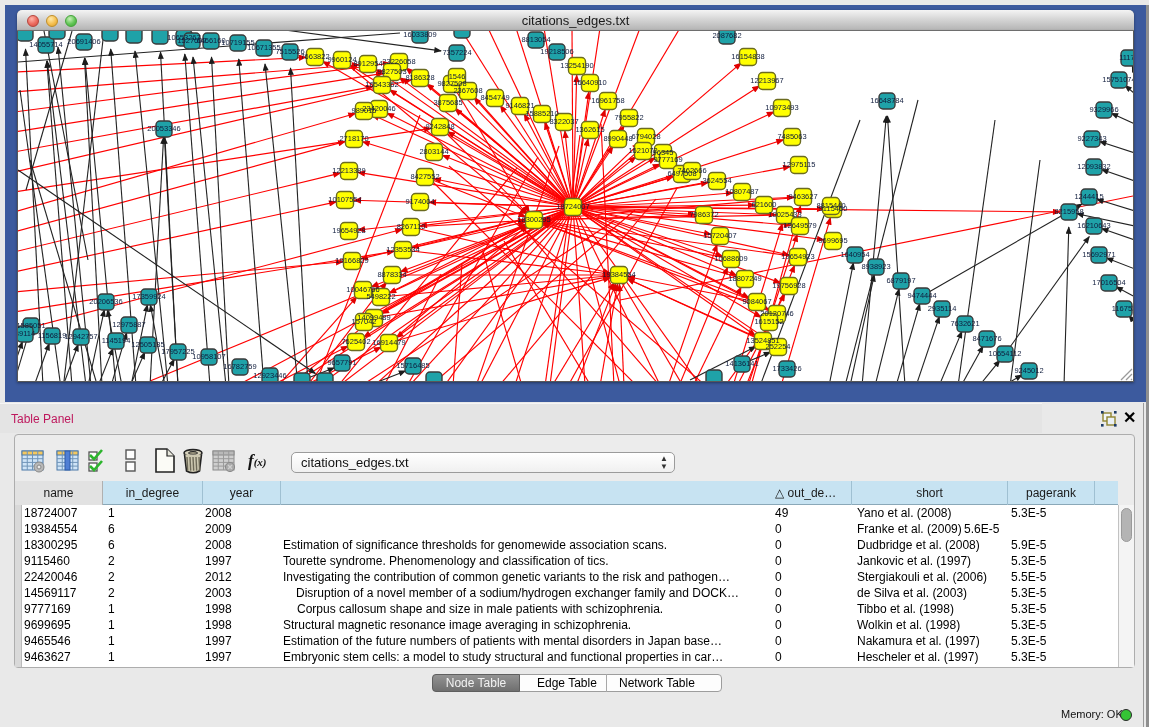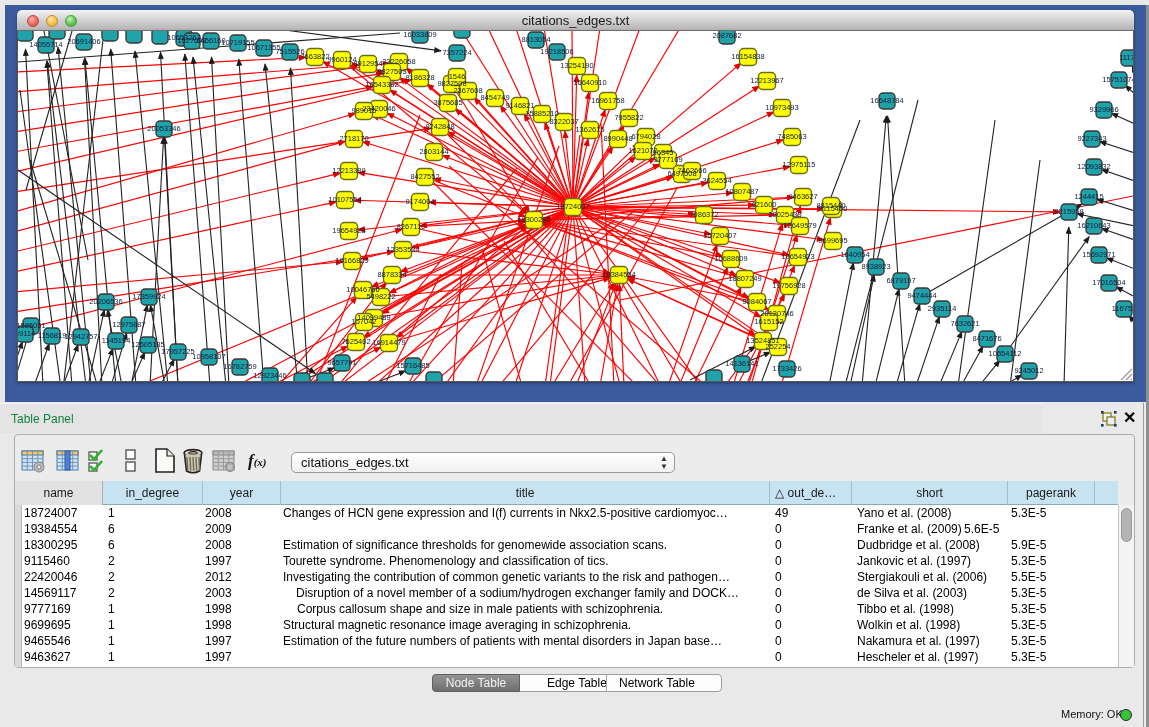--- a/index.html
+++ b/index.html
@@ -2,21 +2,21 @@
 <html><head><meta charset="utf-8"><style>
 *{margin:0;padding:0;box-sizing:border-box}
 html,body{width:1149px;height:727px;overflow:hidden;font-family:"Liberation Sans",sans-serif}
 body{position:relative;background:#e9e9e9}
 .abs{position:absolute}
 #desktop{left:5px;top:5px;width:1141px;height:397px;background:#3c5a9e}
 #rstrip{left:1146px;top:5px;width:3px;height:722px;background:#8f8f8f}
 #win{left:17px;top:10px;width:1117px;height:372px;border:1px solid #585858;border-radius:5px 5px 0 0;background:#fff;box-shadow:0 1px 3px rgba(0,0,0,.4)}
 #titlebar{left:17px;top:10px;width:1117px;height:21px;border-radius:5px 5px 0 0;background:linear-gradient(#f4f4f4,#d6d6d6 45%,#b9b9b9 92%,#adadad);border-bottom:1px solid #6e6e6e;text-align:center;font-size:13px;color:#1a1a1a;line-height:21px}
 .tl{width:12px;height:12px;border-radius:50%;top:14.5px;position:absolute}
-#tpanelhdr{left:0;top:403px;width:1042px;height:30px;background:#e4e4e4;border-top:1px solid #f5f5f5;font-size:12px;color:#15803d;line-height:30px;padding-left:11px}
+#tpanelhdr{left:0;top:403px;width:1042px;height:30px;background:#e4e4e4;border-top:1px solid #f5f5f5;font-size:12px;color:#be185d;line-height:30px;padding-left:11px}
 #tclose{left:1123px;top:408px;font-size:16px;font-weight:bold;color:#000}
 #panel{left:14px;top:434px;width:1121px;height:234px;background:#ececec;border:1px solid #adadad;border-radius:4px}
 #combo{left:291px;top:452px;width:384px;height:21px;background:linear-gradient(#fff,#f0f0f0);border:1px solid #9b9b9b;border-radius:5px;font-size:13px;color:#111;line-height:19px;padding-left:9px}
 #combo .arr{position:absolute;right:6px;top:2px;font-size:8px;color:#333;line-height:8px}
 #thead{left:15px;top:481px;width:1103px;height:24px;background:#c7e3f2;border-bottom:1px solid #8aa8b8}
 .hc{position:absolute;top:0;height:24px;font-size:12px;color:#1a1a1a;text-align:center;line-height:24px;border-right:1px solid #9fc0d2}
 #tbody{left:22px;top:505px;width:1096px;height:162px;background:#fff}
 #gutter{left:15px;top:505px;width:7px;height:162px;background:#d9d9d9;border-right:1px solid #bbb}
 .row{position:absolute;left:0;width:1096px;height:16px;font-size:12px;color:#000}
 .row span{position:absolute;top:0;line-height:16px;white-space:nowrap}
@@ -639,33 +639,31 @@
     <line x1="1" y1="17.1" x2="22" y2="17.1" stroke="#9a9a9a" stroke-width="1"></line>
     <circle cx="18" cy="18" r="4.6" fill="#a8a8a8" stroke="#8a8a8a"></circle>
     <path d="M16 16 L20 20 M20 16 L16 20" stroke="#cfcfcf" stroke-width="1.4"></path>
   </svg>
 <div class="abs" style="left:248px;top:451px;font-size:17px;color:#111;font-family:'Liberation Serif',serif"><i><b>f</b><span style="font-size:11px"><b>(x)</b></span></i></div>
 <div id="combo" class="abs">citations_edges.txt<span class="arr">▲<br>▼</span></div>
 <div id="thead" class="abs">
   <div class="hc" style="left:0;width:88px;background:#e2e2e2;border-right:1px solid #b0b0b0">name</div>
   <div class="hc" style="left:88px;width:100px">in_degree</div>
   <div class="hc" style="left:188px;width:78px">year</div>
-  <div class="hc" style="left:266px;width:489px">title</div>
   <div class="hc" style="left:755px;width:82px;text-align:left;padding-left:5px">△ out_de…</div>
   <div class="hc" style="left:837px;width:156px">short</div>
   <div class="hc" style="left:993px;width:87px">pagerank</div>
   <div class="hc" style="left:1080px;width:23px;border-right:none"></div>
 </div>
 <div id="gutter" class="abs"></div>
 <div id="tbody" class="abs">
     <div class="row" style="top:0px">
       <span style="left:2px">18724007</span>
       <span style="left:86px">1</span>
       <span style="left:183px">2008</span>
-      <span style="left:261px">Changes of HCN gene expression and I(f) currents in Nkx2.5-positive cardiomyoc…</span>
       <span style="left:753px">49</span>
       <span style="left:835px">Yano et al. (2008)</span>
       <span style="left:989px">5.3E-5</span>
     </div>
     <div class="row" style="top:16px">
       <span style="left:2px">19384554</span>
       <span style="left:86px">6</span>
       <span style="left:183px">2009</span>
       <span style="left:753px">0</span>
       <span style="left:835px">Franke et al. (2009)</span>
@@ -731,26 +729,27 @@
       <span style="left:183px">1997</span>
       <span style="left:261px">Estimation of the future numbers of patients with mental disorders in Japan base…</span>
       <span style="left:753px">0</span>
       <span style="left:835px">Nakamura et al. (1997)</span>
       <span style="left:989px">5.3E-5</span>
     </div>
     <div class="row" style="top:144px">
       <span style="left:2px">9463627</span>
       <span style="left:86px">1</span>
       <span style="left:183px">1997</span>
+      <span style="left:261px">Embryonic stem cells: a model to study structural and functional properties in car…</span>
       <span style="left:753px">0</span>
       <span style="left:835px">Hescheler et al. (1997)</span>
       <span style="left:989px">5.3E-5</span>
     </div>
   </div>
 <div id="sbar" class="abs"></div>
 <div id="thumb" class="abs"></div>
 <div id="tabs" class="abs">
-    <span style="position:absolute;left:114px">Edge Table</span>
+    <span style="position:absolute;left:104px">Edge Table</span>
     <span style="position:absolute;left:186px">Network Table</span>
   </div>
 <div id="tab1" class="abs">Node Table</div>
 <div class="tdiv" style="left:606px"></div>
 <div id="mem" class="abs">Memory: OK</div>
 <div id="memdot" class="abs"></div>
 </body></html>

